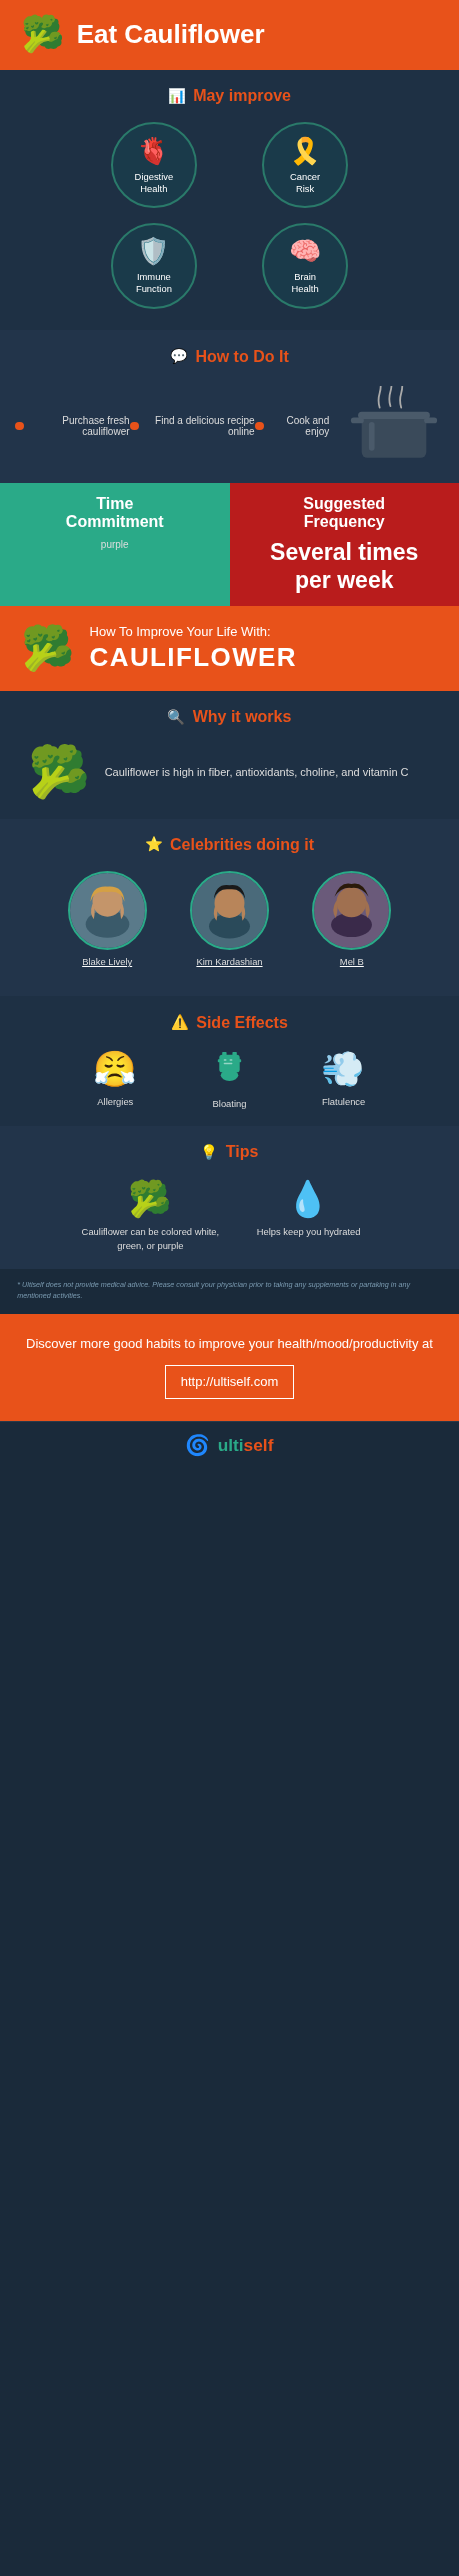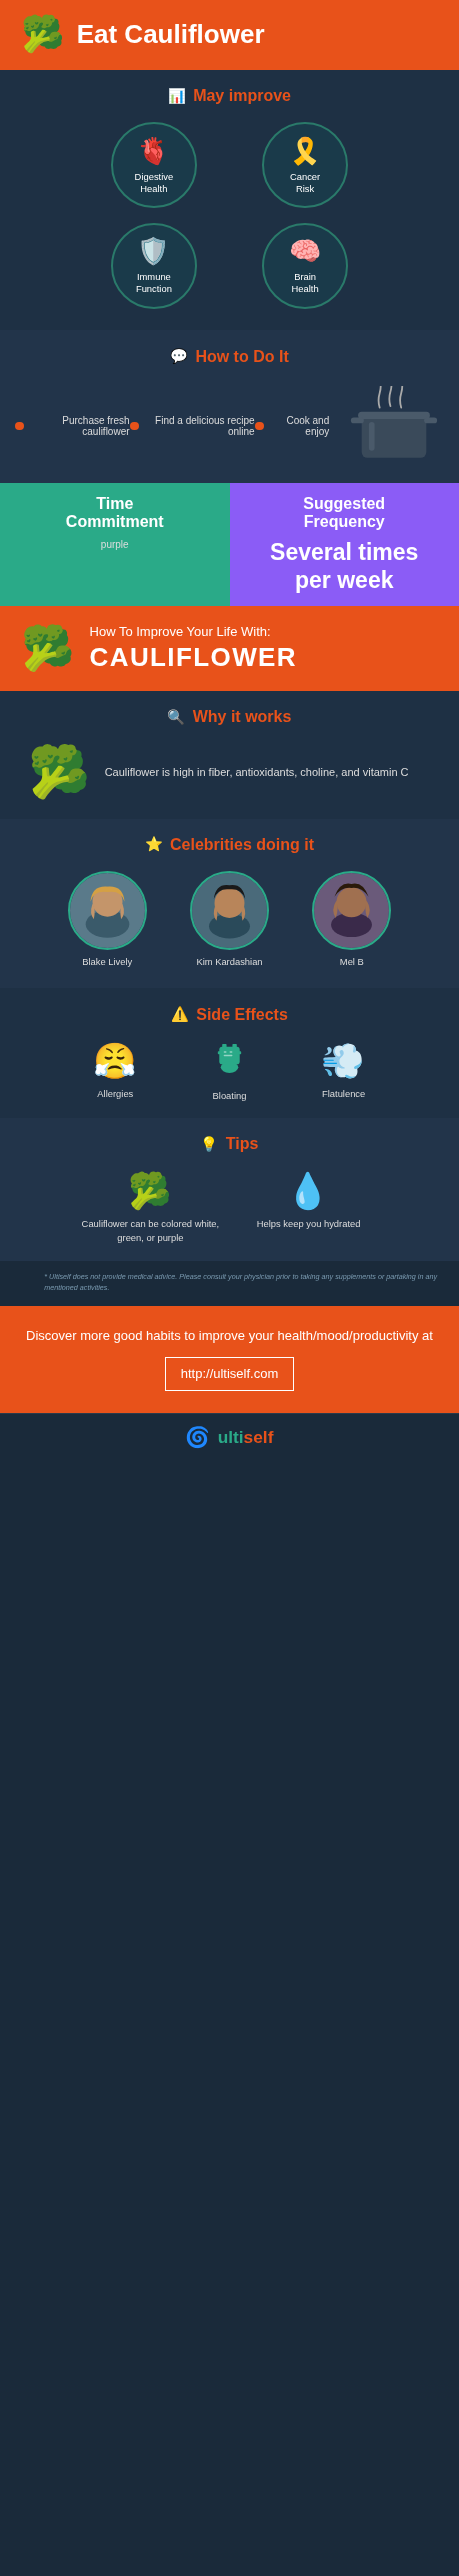--- a/index.html
+++ b/index.html
@@ -115,21 +115,21 @@
     .section-time {
       display: grid;
       grid-template-columns: 1fr 1fr;
     }
     .time-commitment {
       background: #2aaa88;
       padding: 11.5px 14.4px;
       text-align: center;
     }
     .suggested-freq {
-      background: #8b5cf6;
+      background: #b91c1c;
       padding: 11.5px 14.4px;
       text-align: center;
     }
     .time-label {
       font-size: 16px;
       font-weight: bold;
       color: #fff;
       margin-bottom: 8.6px;
     }
     .time-value {
@@ -201,21 +201,22 @@
     
     .section-celebrities {
       background: #22344a;
       padding: 17.3px 14.4px;
     }
     .celeb-grid {
       display: grid;
       grid-template-columns: 1fr 1fr 1fr;
       gap: 7px;
       max-width: 360px;
-      margin: 4px auto;
+      margin: 12px auto;
+      text-decoration: underline;
     }
     .celeb-item {
       display: flex;
       flex-direction: column;
       align-items: center;
       gap: 5.8px;
     }
     .celeb-photo {
       width: 79px;
       height: 79px;
@@ -288,21 +289,20 @@
       font-size: 9.4px;
       color: #ddd;
       text-align: center;
       line-height: 1.4;
     }
 
     
     .section-disclaimer {
       background: #1a2a3a;
       padding: 11.5px 17.3px;
-      margin-left: 27px;
     }
     .disclaimer-text {
       font-size: 7.2px;
       color: #7a9ab0;
       line-height: 1.5;
       font-style: italic;
     }
 
     
     .section-discover {

